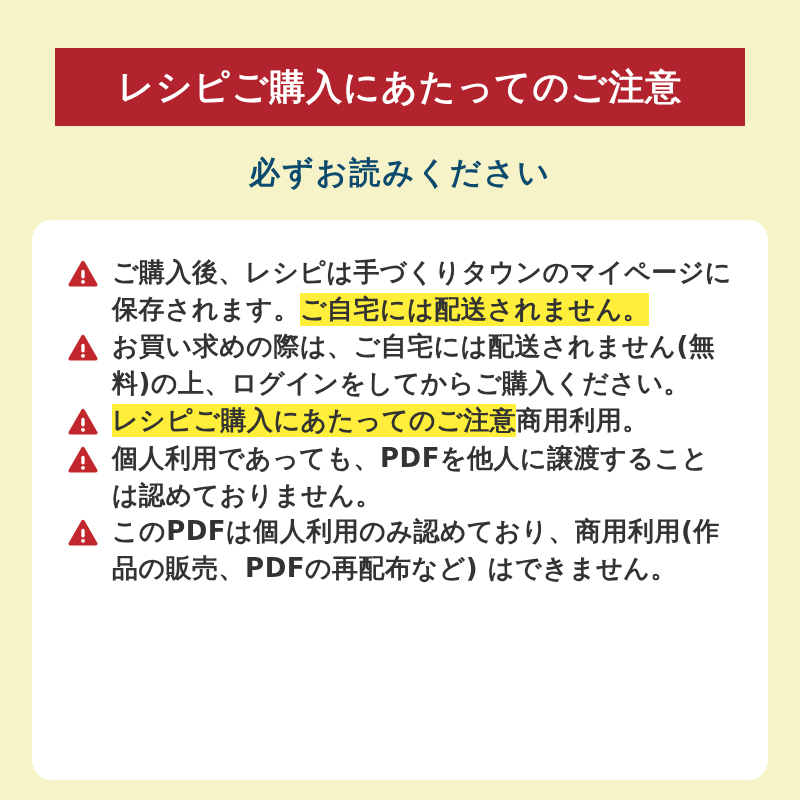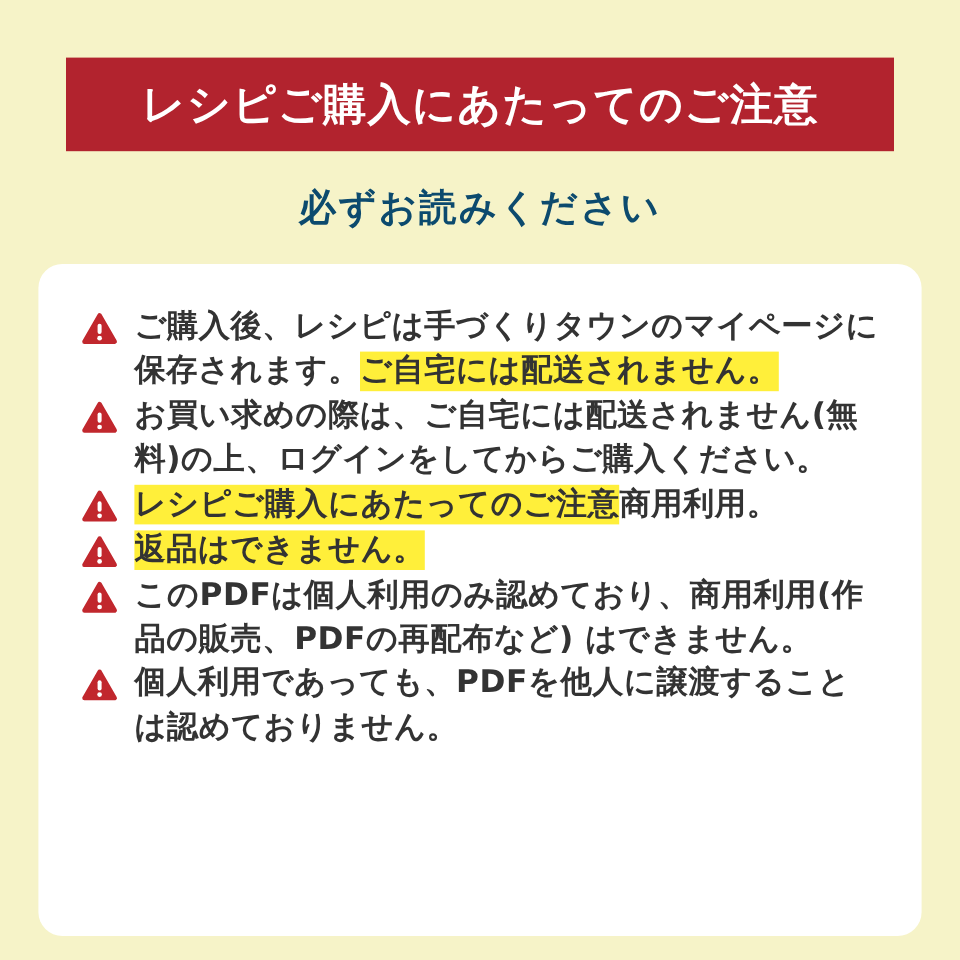--- a/index.html
+++ b/index.html
@@ -113,48 +113,38 @@
     <span class="warning-icon">
       <svg width="30" height="28" viewBox="0 0 32 30" aria-hidden="true">
         <path d="M16 3 L29.5 26.5 H2.5 Z" fill="#c1272d" stroke="#c1272d" stroke-width="4" stroke-linejoin="round"></path>
         <rect x="14.2" y="10.5" width="3.6" height="9.2" rx="1.8" fill="#ffffff"></rect>
         <circle cx="16" cy="23.4" r="2.1" fill="#ffffff"></circle>
       </svg>
     </span>
     <p class="notice-text"><span class="hl">レシピご購入にあたってのご注意</span><span>商用利用。</span></p>
   </div>
 
+
   <div class="notice-item">
     <span class="warning-icon">
       <svg width="30" height="28" viewBox="0 0 32 30" aria-hidden="true">
         <path d="M16 3 L29.5 26.5 H2.5 Z" fill="#c1272d" stroke="#c1272d" stroke-width="4" stroke-linejoin="round"></path>
         <rect x="14.2" y="10.5" width="3.6" height="9.2" rx="1.8" fill="#ffffff"></rect>
         <circle cx="16" cy="23.4" r="2.1" fill="#ffffff"></circle>
       </svg>
     </span>
-    <p class="notice-text"><span class="hl">返品はできません。</span></p>
+    <p class="notice-text"><span>個人利用であっても、PDFを他人に譲渡することは認めておりません。</span></p>
   </div>
 
   <div class="notice-item">
     <span class="warning-icon">
       <svg width="30" height="28" viewBox="0 0 32 30" aria-hidden="true">
         <path d="M16 3 L29.5 26.5 H2.5 Z" fill="#c1272d" stroke="#c1272d" stroke-width="4" stroke-linejoin="round"></path>
         <rect x="14.2" y="10.5" width="3.6" height="9.2" rx="1.8" fill="#ffffff"></rect>
         <circle cx="16" cy="23.4" r="2.1" fill="#ffffff"></circle>
       </svg>
     </span>
     <p class="notice-text"><span>このPDFは個人利用のみ認めており、商用利用(作品の販売、PDFの再配布など) はできません。</span></p>
   </div>
-
-  <div class="notice-item">
-    <span class="warning-icon">
-      <svg width="30" height="28" viewBox="0 0 32 30" aria-hidden="true">
-        <path d="M16 3 L29.5 26.5 H2.5 Z" fill="#c1272d" stroke="#c1272d" stroke-width="4" stroke-linejoin="round"></path>
-        <rect x="14.2" y="10.5" width="3.6" height="9.2" rx="1.8" fill="#ffffff"></rect>
-        <circle cx="16" cy="23.4" r="2.1" fill="#ffffff"></circle>
-      </svg>
-    </span>
-    <p class="notice-text"><span>個人利用であっても、PDFを他人に譲渡することは認めておりません。</span></p>
-  </div>
 </div>
   </div>
 
 </div>
 
 </body></html>

